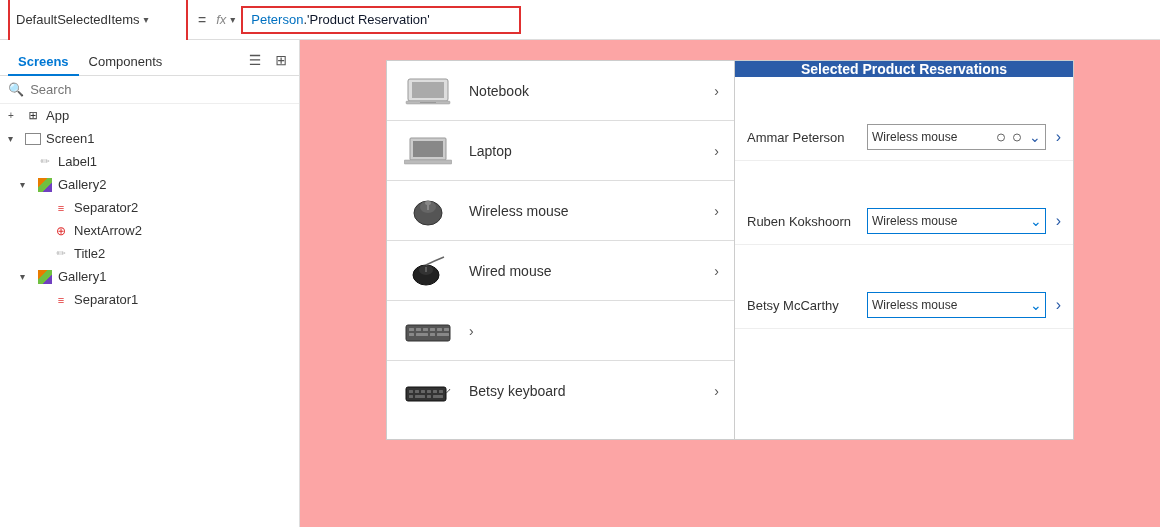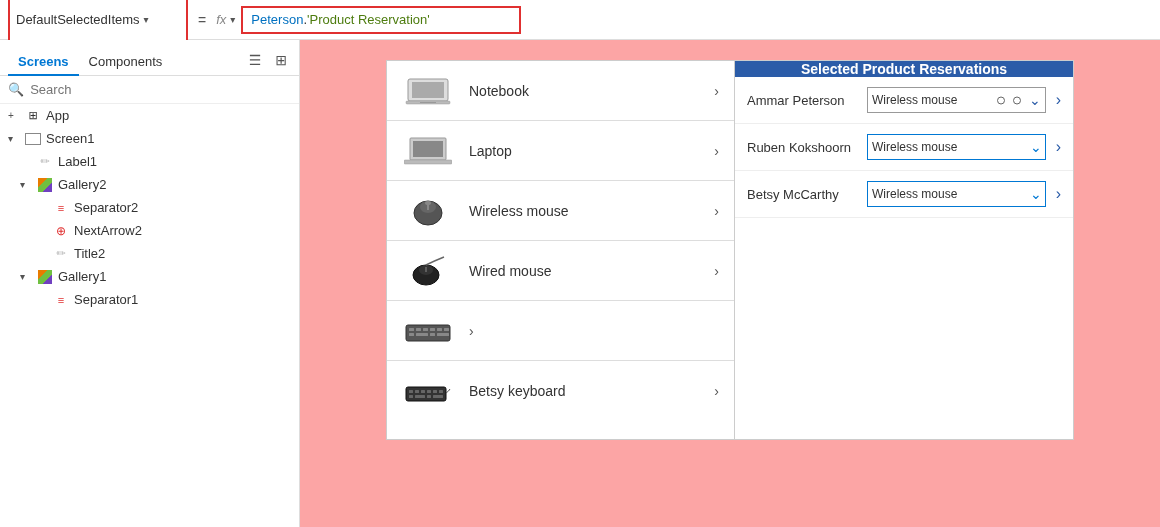--- a/index.html
+++ b/index.html
@@ -237,20 +237,21 @@
       text-align: center;
       font-size: 14px;
       font-weight: 600;
     }
     .reservation-row {
       display: flex;
       align-items: center;
       padding: 10px 12px;
       border-bottom: 1px solid #eee;
       gap: 10px;
+      margin-top: 37px;
     }
     .reservation-name {
       width: 110px;
       font-size: 13px;
       color: #333;
       flex-shrink: 0;
     }
     .combo-select {
       flex: 1;
       height: 26px;
@@ -348,21 +349,21 @@
     <span class="dropdown-label">DefaultSelectedItems</span>
     <span class="chevron-down">▾</span>
   </div>
   <span class="equals">=</span>
   <div class="fx-box">
     <span class="fx-icon">fx</span>
     <span class="fx-chevron">▾</span>
   </div>
   <div class="formula-box">
     <span class="formula-text">
-      <span style="color:#0070c0">Peterson</span><span style="color:#333">.</span><span style="color:#4d7c0f">'Product Reservation'</span>
+      <span style="color:#0070c0">Peterson</span><span style="color:#333">.</span><span style="color:#0f172a">'Product Reservation'</span>
     </span>
   </div>
 </div>
 
 <div class="main-layout">
 
   <div class="left-panel">
     <div class="left-panel-tabs">
       <button class="tab-btn active">Screens</button>
       <button class="tab-btn">Components</button>

